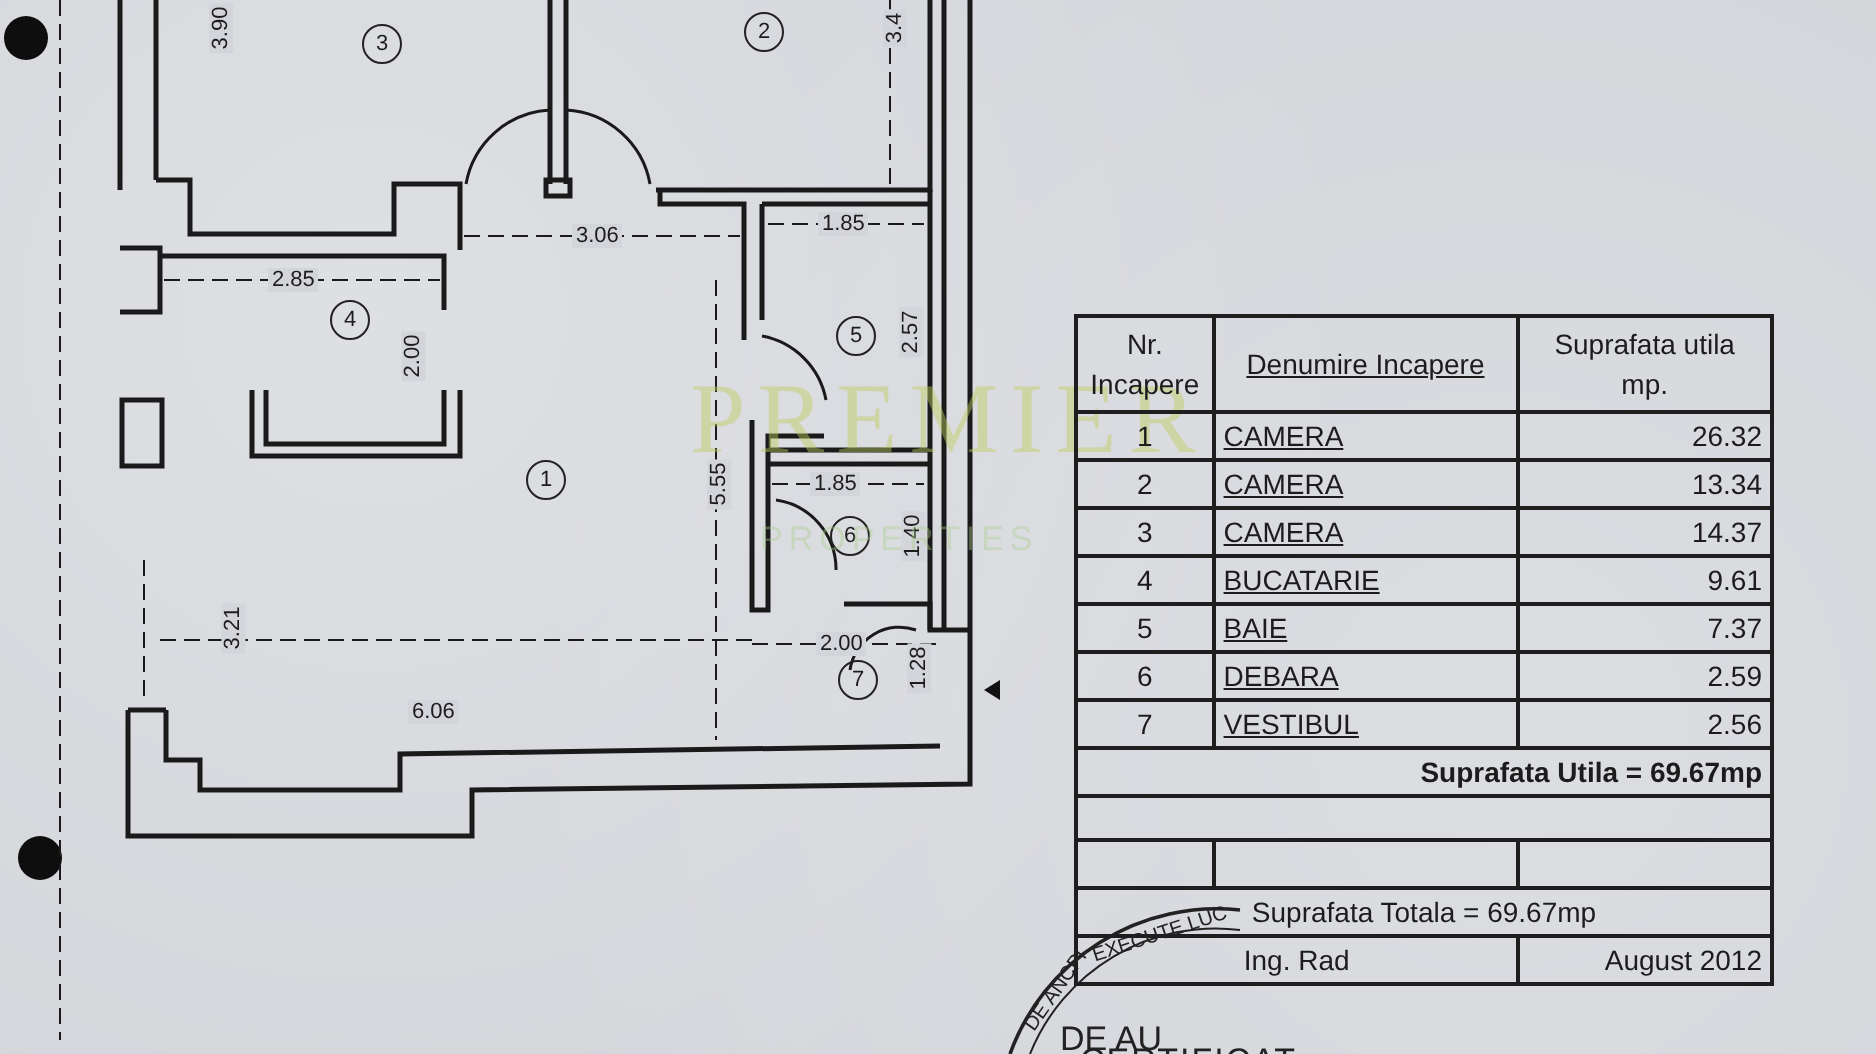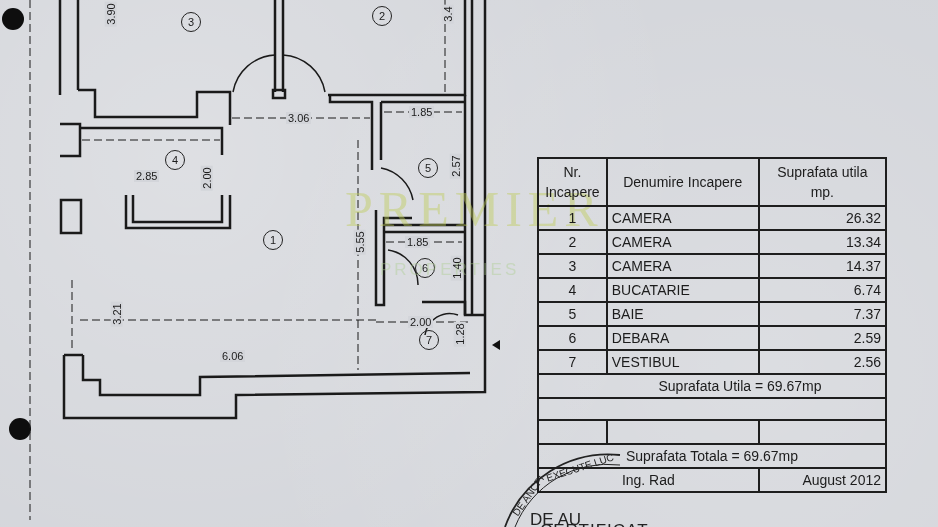--- a/index.html
+++ b/index.html
@@ -20,21 +20,21 @@
     .dim.v { transform: rotate(-90deg); transform-origin: center; }
     .room-num {
       position: absolute; width: 18px; height: 18px; border: 1.5px solid #222; border-radius: 50%;
       font-size: 11px; text-align: center; line-height: 18px; color: #1c1c1c;
     }
     .hole { position: absolute; width: 22px; height: 22px; border-radius: 50%; background: #0e0e0e; }
 
     .tbl { position: absolute; left: 537px; top: 157px; width: 350px; border-collapse: collapse; color: #1c1c1c; }
     .tbl td { border: 2px solid #1e1e1e; font-size: 14px; height: 22px; padding: 0 4px; }
     .tbl .c1 { width: 57px; text-align: center; }
-    .tbl .c2 { width: 138px; }
+    .tbl .c2 { width: 138px; text-decoration: underline; }
     .tbl .c3 { width: 114px; text-align: right; }
     .tbl .hdr td { font-size: 14px; text-align: center; height: 46px; line-height: 20px; }
     .tbl .full { text-align: center; }
     .watermark {
       position: absolute; left: 345px; top: 180px; font-size: 50px; letter-spacing: 6px;
       color: rgba(190, 205, 90, 0.45); font-family: "Liberation Serif", serif; pointer-events: none;
     }
     .watermark-sub {
       position: absolute; left: 380px; top: 260px; font-size: 17px; letter-spacing: 3px;
       color: rgba(170, 205, 140, 0.4); pointer-events: none;
@@ -122,30 +122,30 @@
 <div class="room-num" style="left:165px;top:150px;">4</div>
 <div class="room-num" style="left:263px;top:230px;">1</div>
 <div class="room-num" style="left:418px;top:158px;">5</div>
 <div class="room-num" style="left:415px;top:258px;">6</div>
 <div class="room-num" style="left:419px;top:330px;">7</div>
 
 <div class="dim v" style="left:98px;top:8px;">3.90</div>
 <div class="dim v" style="left:438px;top:8px;">3.4</div>
 <div class="dim" style="left:286px;top:112px;text-align:center;">3.06</div>
 <div class="dim" style="left:409px;top:106px;">1.85</div>
-<div class="dim" style="left:134px;top:134px;margin-top:36px;">2.85</div>
+<div class="dim" style="left:134px;top:134px;">2.85</div>
 <div class="dim v" style="left:194px;top:172px;">2.00</div>
 <div class="dim v" style="left:443px;top:160px;">2.57</div>
 <div class="dim v" style="left:347px;top:236px;">5.55</div>
 <div class="dim" style="left:405px;top:236px;">1.85</div>
 <div class="dim v" style="left:444px;top:262px;">1.40</div>
 <div class="dim v" style="left:104px;top:308px;">3.21</div>
 <div class="dim" style="left:408px;top:316px;">2.00</div>
 <div class="dim v" style="left:447px;top:328px;">1.28</div>
-<div class="dim" style="left:220px;top:350px;">6.06</div>
+<div class="dim" style="left:204px;top:350px;">6.06</div>
 
 <div class="watermark">PREMIER</div>
 <div class="watermark-sub">PROPERTIES</div>
 
 <table class="tbl">
   <tbody>
       <tr class="hdr">
     <td class="c1">Nr. Incapere</td>
     <td class="c2">Denumire Incapere</td>
     <td class="c3">Suprafata utila mp.</td>
@@ -161,39 +161,39 @@
     <td class="c3">13.34</td>
   </tr>
   <tr>
     <td class="c1">3</td>
     <td class="c2">CAMERA</td>
     <td class="c3">14.37</td>
   </tr>
   <tr>
     <td class="c1">4</td>
     <td class="c2">BUCATARIE</td>
-    <td class="c3">6.74</td>
+    <td class="c3">9.61</td>
   </tr>
   <tr>
     <td class="c1">5</td>
     <td class="c2">BAIE</td>
     <td class="c3">7.37</td>
   </tr>
   <tr>
     <td class="c1">6</td>
     <td class="c2">DEBARA</td>
     <td class="c3">2.59</td>
   </tr>
   <tr>
     <td class="c1">7</td>
     <td class="c2">VESTIBUL</td>
     <td class="c3">2.56</td>
   </tr>
   <tr>
-    <td colspan="3" class="full" style="text-align:center;padding-left:60px;">Suprafata Utila = 69.67mp</td>
+    <td colspan="3" class="full" style="text-align:right;padding-left:60px;font-weight:bold;">Suprafata Utila = 69.67mp</td>
   </tr>
   <tr>
     <td colspan="3" style="height:20px;"></td>
   </tr>
   <tr>
     <td class="c1"></td>
     <td class="c2"></td>
     <td class="c3"></td>
   </tr>
   <tr>

